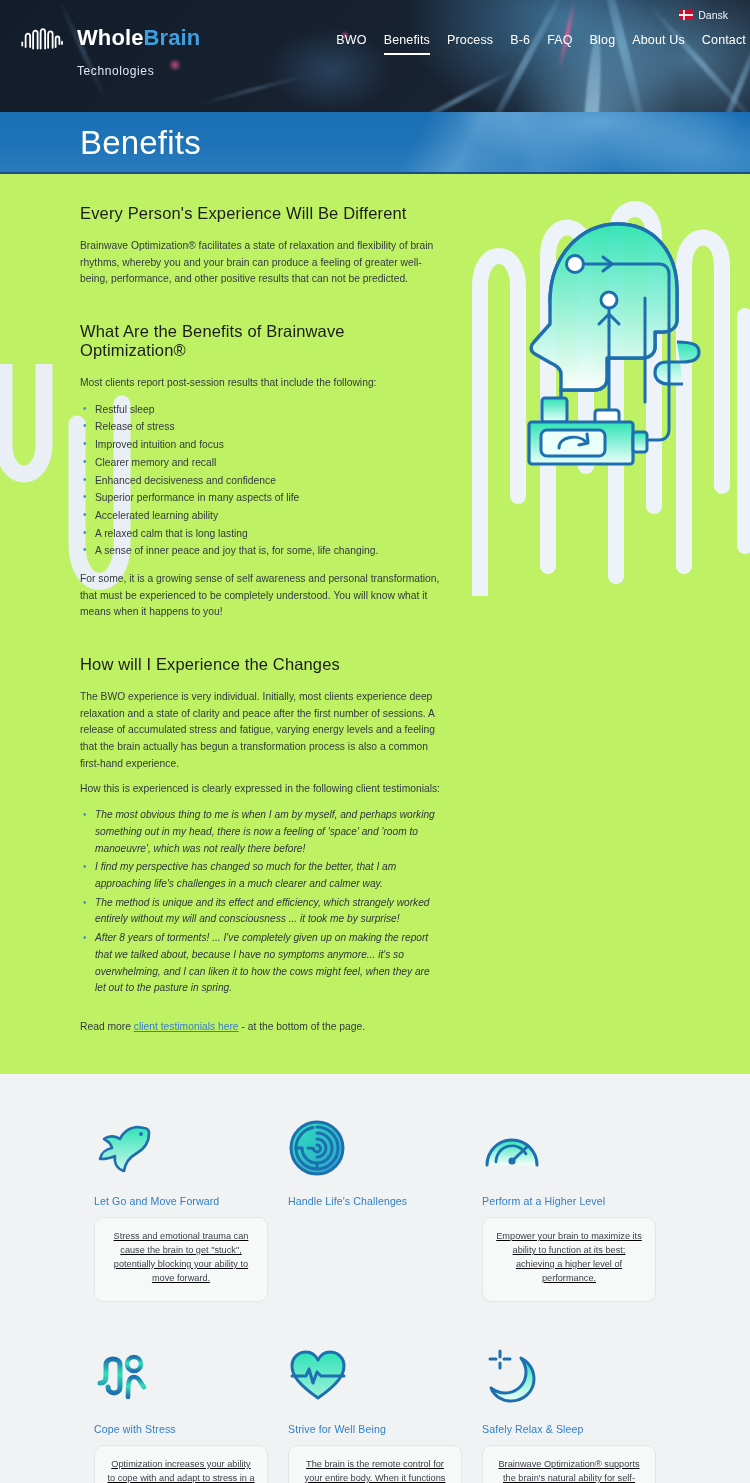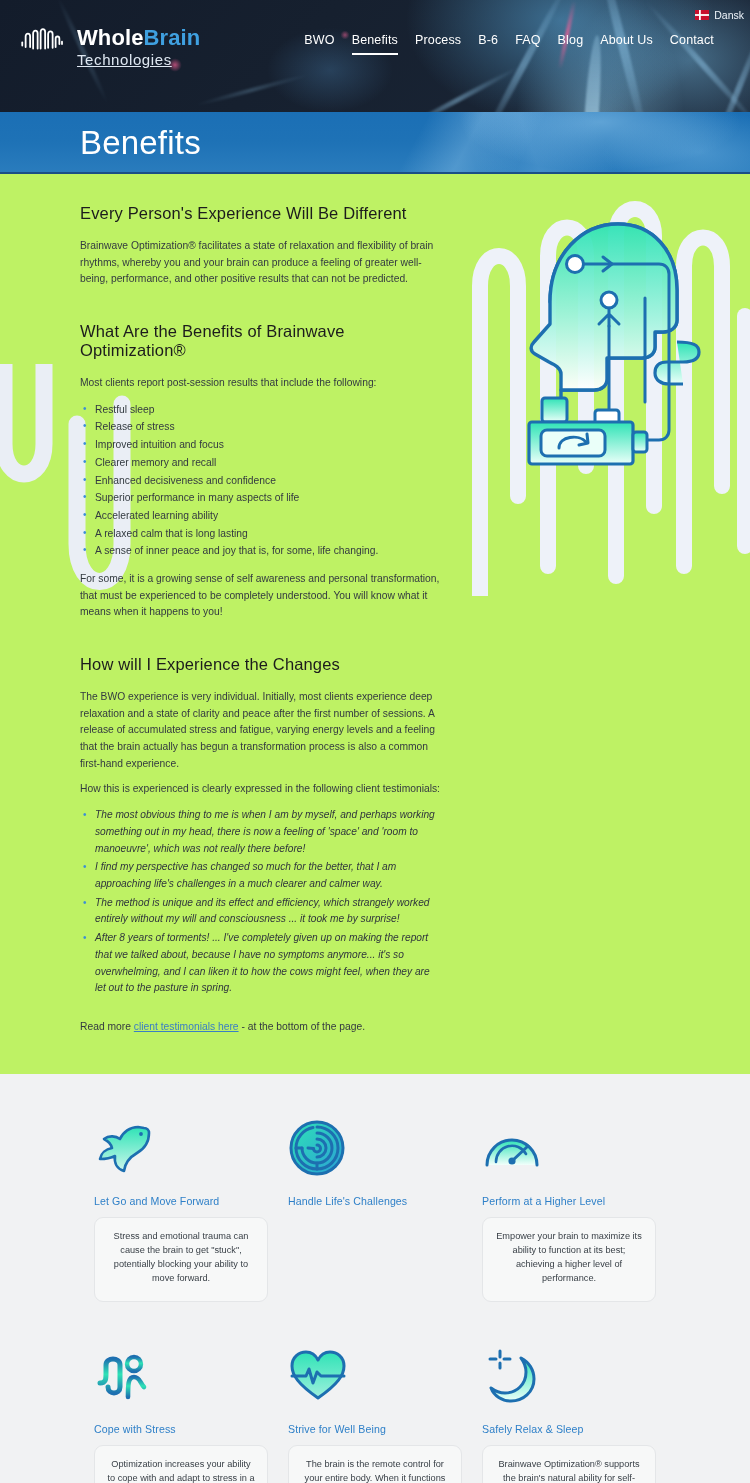--- a/index.html
+++ b/index.html
@@ -45,31 +45,31 @@
             filter: blur(1px); }
 
   .logo-wrap {
     position: absolute; left: 20px; top: 26px;
     display: flex; align-items: flex-start; gap: 9px; z-index: 4;
   }
   .logo-mark { width: 48px; height: 30px; display: block; }
   .logo-text { line-height: 1; padding-top: 1px; }
   .logo-title { font-size: 22px; font-weight: 700; letter-spacing: .1px; color: #fff; }
   .logo-title .accent { color: #3fa0e0; }
-  .logo-sub { font-size: 15px; color: #dfe8f2; letter-spacing: .6px; margin-top: 3px; text-decoration: underline; }
+  .logo-sub { font-size: 12px; color: #dfe8f2; letter-spacing: .6px; margin-top: 16px; }
 
   .lang {
-    position: absolute; right: 6px; top: 9px; z-index: 4;
+    position: absolute; right: 22px; top: 9px; z-index: 4;
     display: flex; align-items: center; gap: 5px;
     font-size: 10.5px; color: #eef4fa;
   }
   .flag { width: 14px; height: 10px; display:block; }
 
   .nav {
-    position: absolute; right: 36px; top: 33px; z-index: 4;
+    position: absolute; right: 4px; top: 33px; z-index: 4;
     display: flex; align-items: center; gap: 17px;
   }
   .nav a {
     color: #fff; font-size: 12.5px; text-decoration: none; letter-spacing: .15px;
     padding-bottom: 6px; position: relative; white-space: nowrap;
   }
   .nav a.active::after {
     content: ""; position: absolute; left: 0; right: 0; bottom: -2px;
     height: 2px; background: #fff;
   }
@@ -143,21 +143,21 @@
   }
   .card { width: 174px; display: flex; flex-direction: column; align-items: flex-start; }
   .card-icon { height: 76px; display: flex; align-items: center; justify-content: center; }
   .card-title {
     font-size: 10.6px; color: #2f80c8; margin-top: 9px; margin-bottom: 10px;
     text-align: center; letter-spacing: .1px;
   }
   .card-box {
     background: #f7f8f8; border: 1px solid #e4e6e8; border-radius: 9px;
     padding: 12px 12px 15px 12px; width: 174px; min-height: 64px;
-    display: flex; align-items: flex-start; justify-content: center;
+    display: flex; align-items: flex-start; justify-content: center; text-decoration: underline;
   }
   .card-text {
     font-size: 9.2px; line-height: 1.52; color: #3a4148; text-align: center;
   }
   .row-gap { height: 26px; }
 </style>
 </head>
 <body>
 
 <div class="page">

